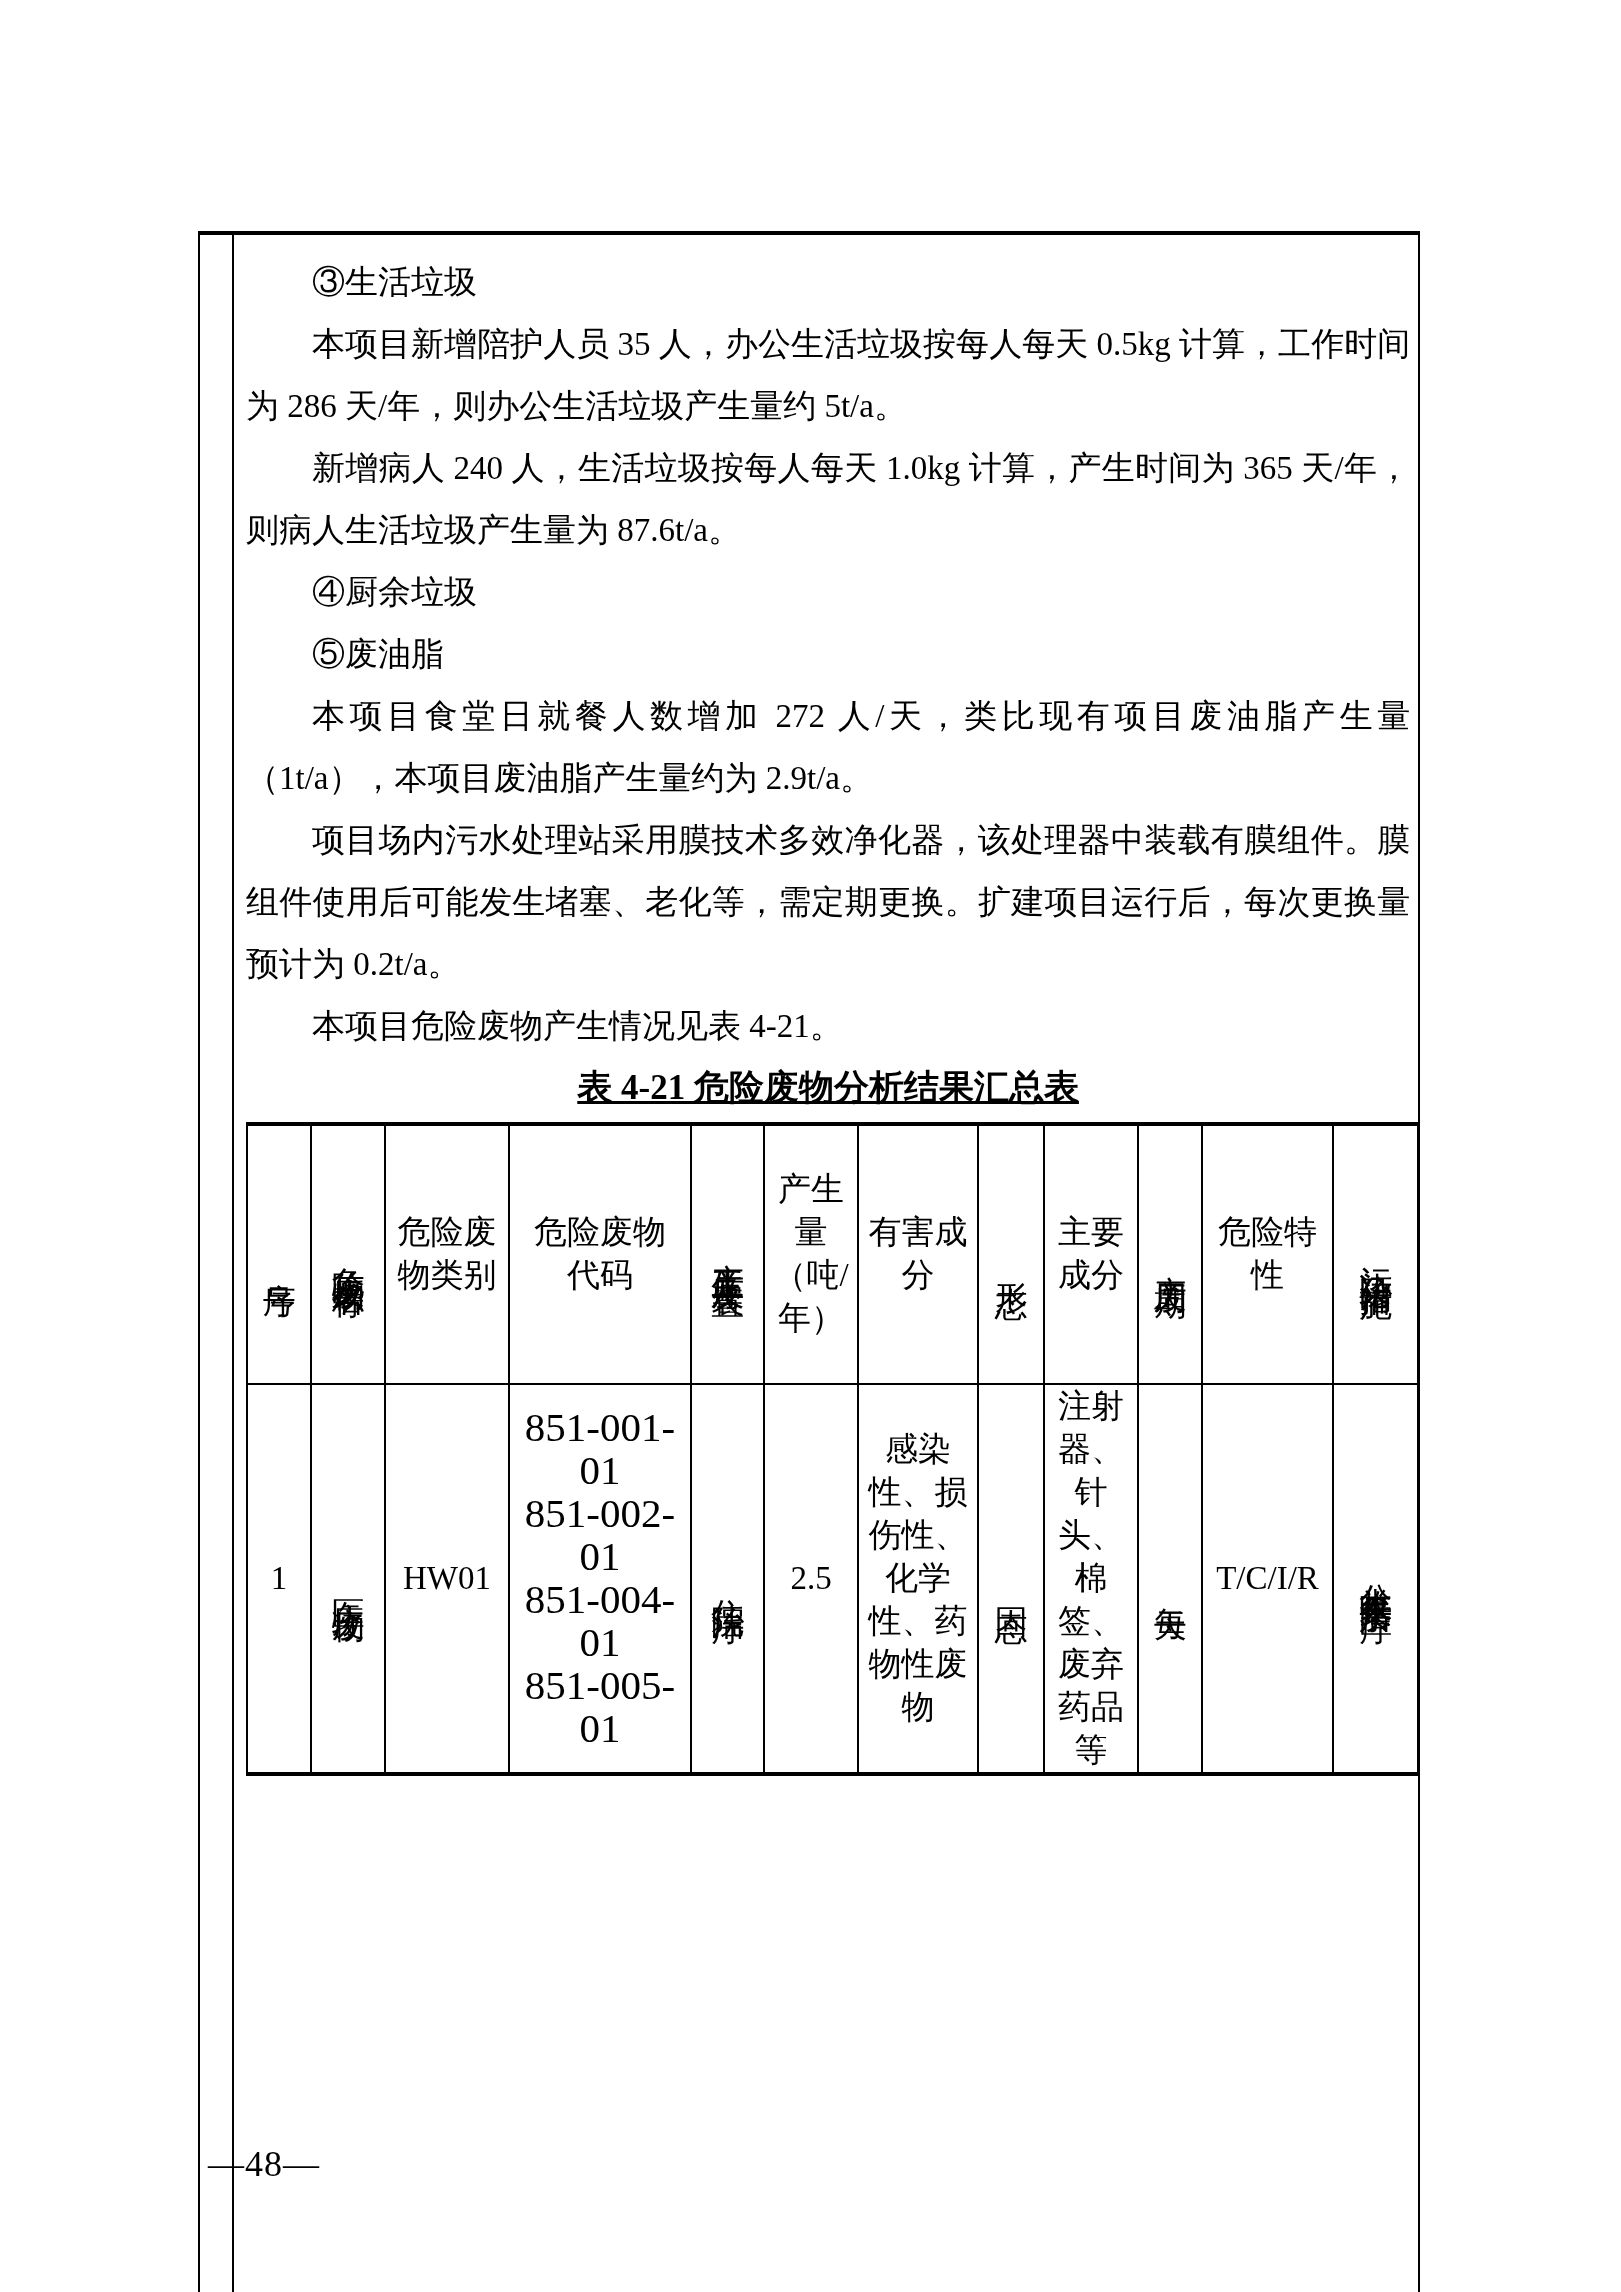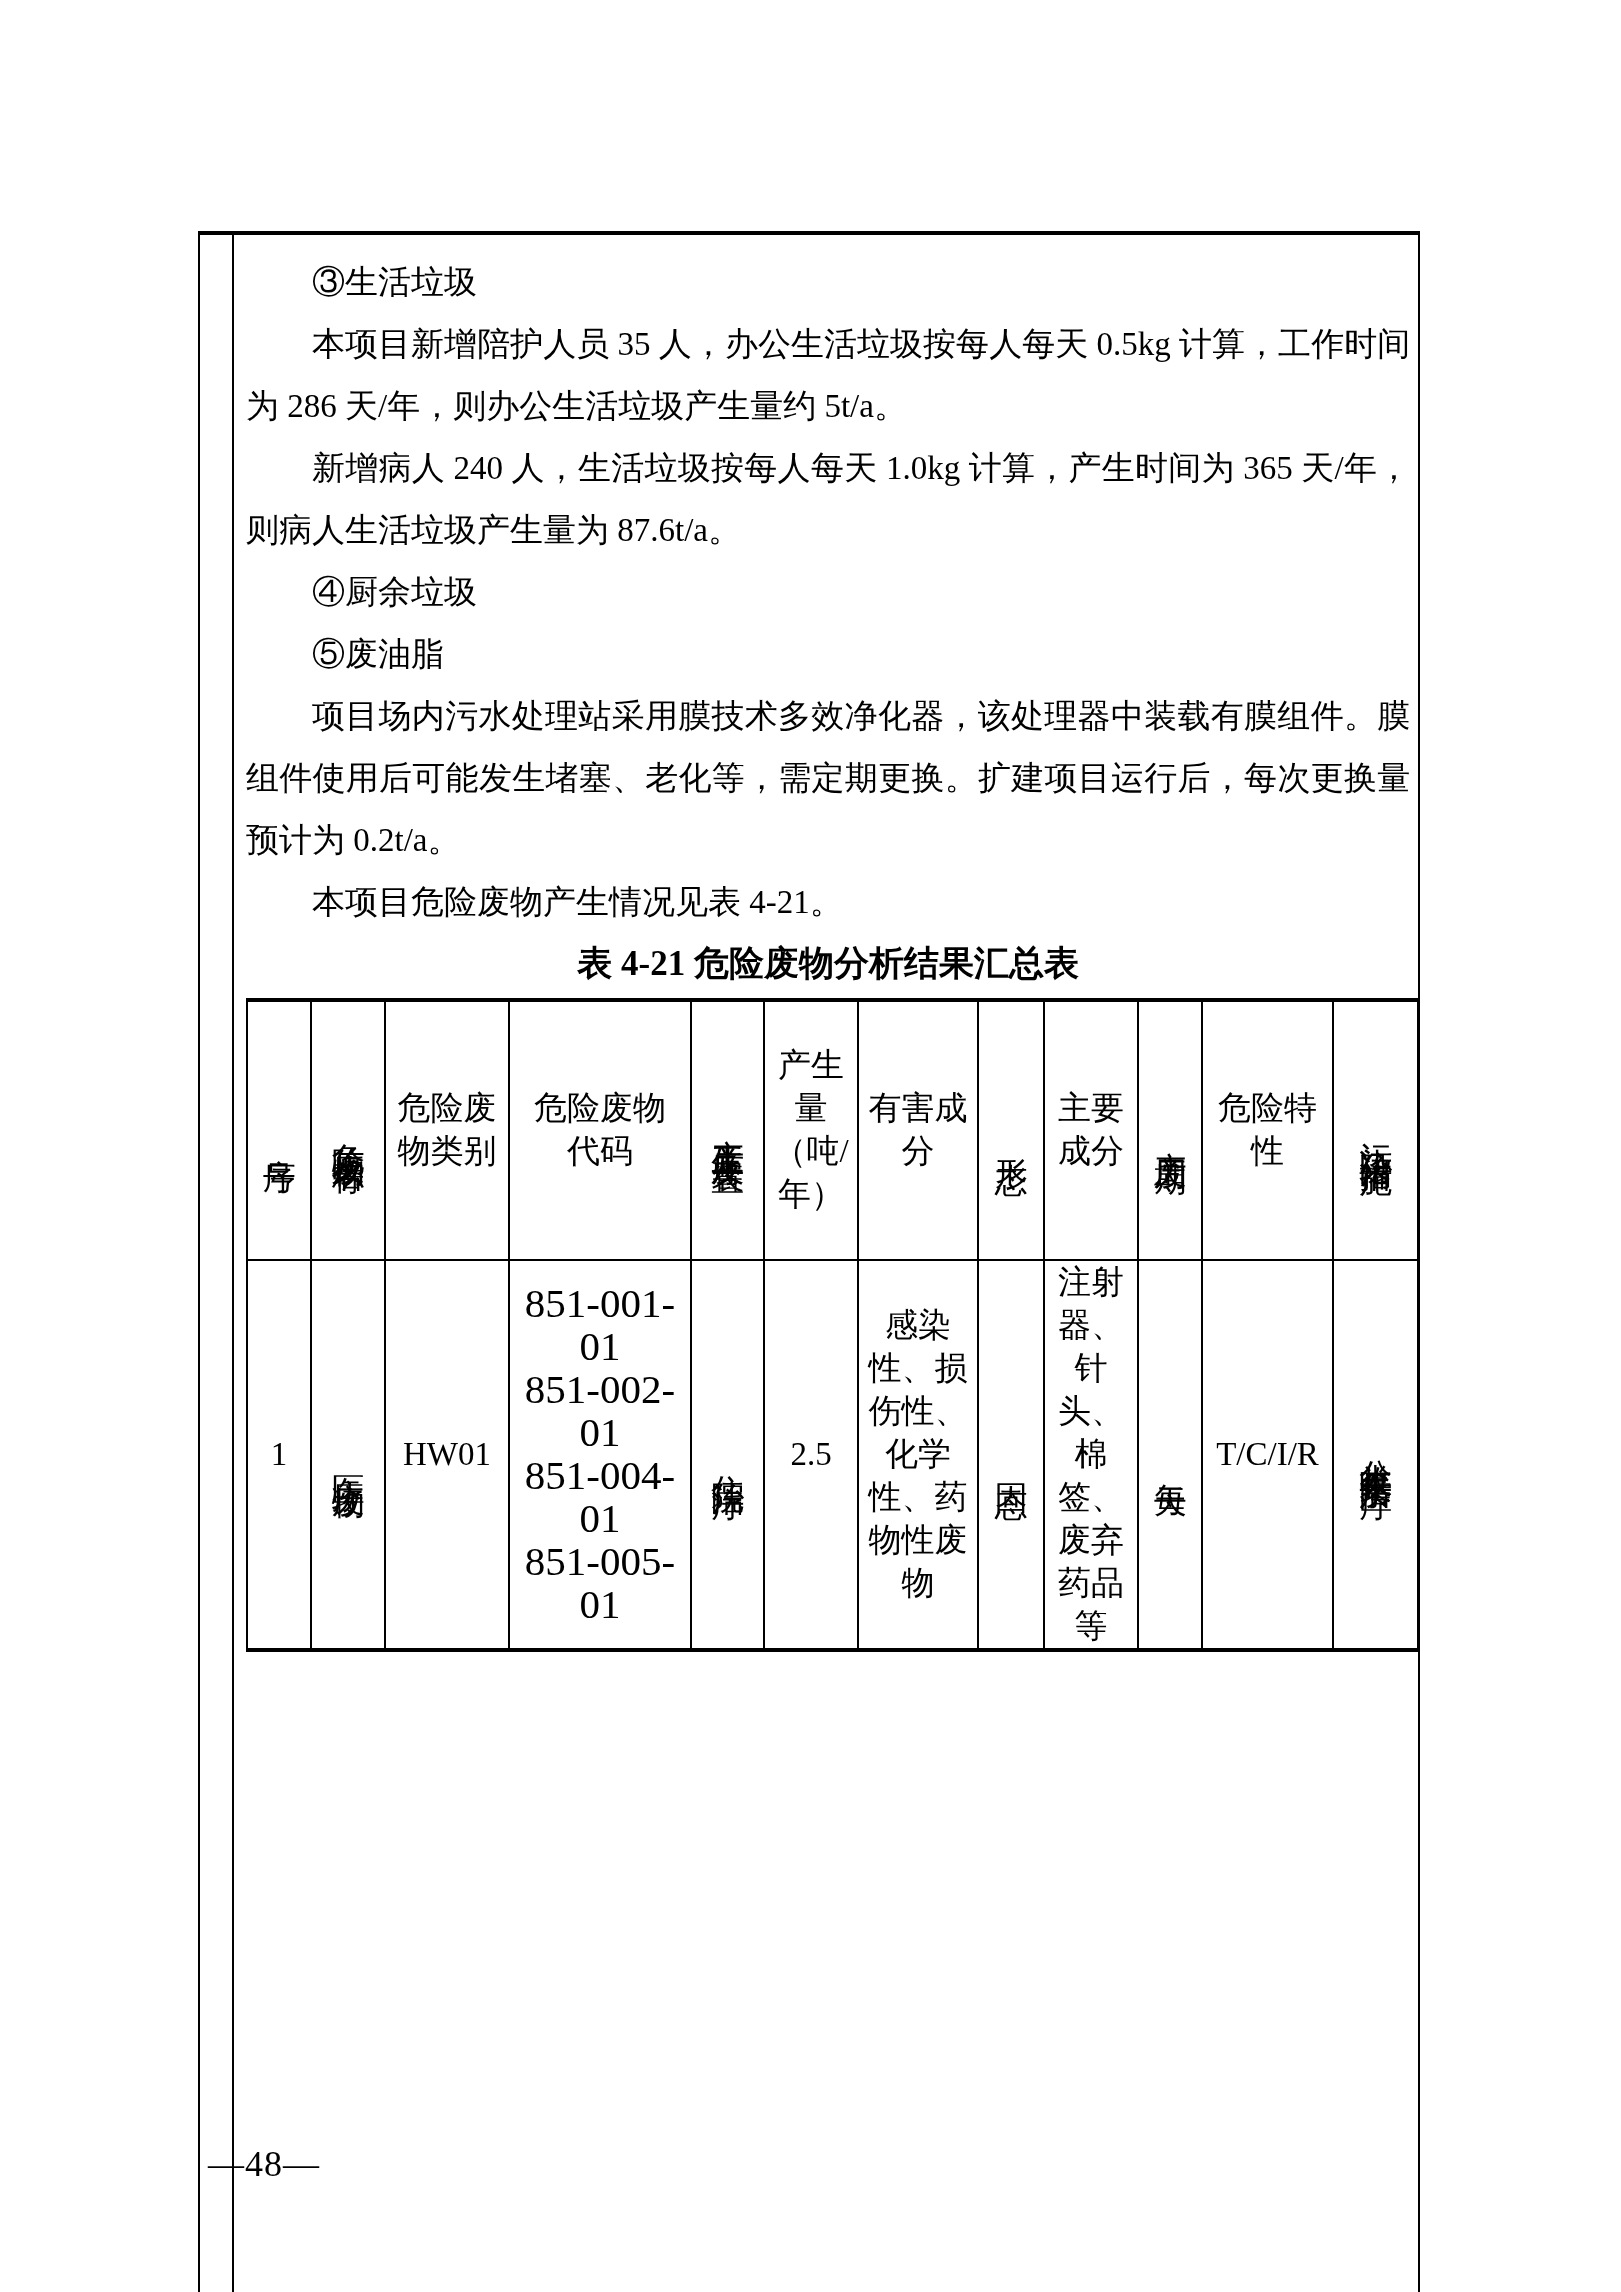--- a/index.html
+++ b/index.html
@@ -21,21 +21,21 @@
   }
   .content{
     margin-left:46px;margin-right:7.8px;padding-top:15.7px;
   }
   p.para{
     margin:0;font-size:33px;line-height:62px;
     text-indent:2em;text-align:justify;
   }
   .table-title{
     margin:0;font-size:35px;font-weight:700;line-height:62px;
-    text-align:center;text-indent:0;
+    text-align:center;text-indent:0;text-decoration:underline;
   }
   table.hw-table{
     width:1170px;border-collapse:collapse;table-layout:fixed;
     margin-top:2.9px;
     border-top:4.9px solid #000;border-bottom:4.9px solid #000;
     font-size:33px;
   }
   .hw-table th,.hw-table td{
     border:2px solid #000;
     font-weight:normal;
@@ -65,20 +65,21 @@
 <body>
 
 <div class="frame">
   <div class="gutter-line"></div>
   <div class="content">
     <p class="para">③生活垃圾</p>
     <p class="para">本项目新增陪护人员 35 人，办公生活垃圾按每人每天 0.5kg 计算，工作时间为 286 天/年，则办公生活垃圾产生量约 5t/a。</p>
     <p class="para">新增病人 240 人，生活垃圾按每人每天 1.0kg 计算，产生时间为 365 天/年，则病人生活垃圾产生量为 87.6t/a。</p>
     <p class="para">④厨余垃圾</p>
     <p class="para">⑤废油脂</p>
+    <p class="para">本项目食堂日就餐人数增加 272 人/天，类比现有项目废油脂产生量（1t/a），本项目废油脂产生量约为 2.9t/a。</p>
     <p class="para">项目场内污水处理站采用膜技术多效净化器，该处理器中装载有膜组件。膜组件使用后可能发生堵塞、老化等，需定期更换。扩建项目运行后，每次更换量预计为 0.2t/a。</p>
     <p class="para">本项目危险废物产生情况见表 4-21。</p>
 
     <h3 class="table-title">表 4-21 危险废物分析结果汇总表</h3>
 
     <table class="hw-table">
       <colgroup>
         <col style="width:64px">
           <col style="width:74px">
           <col style="width:124px">

